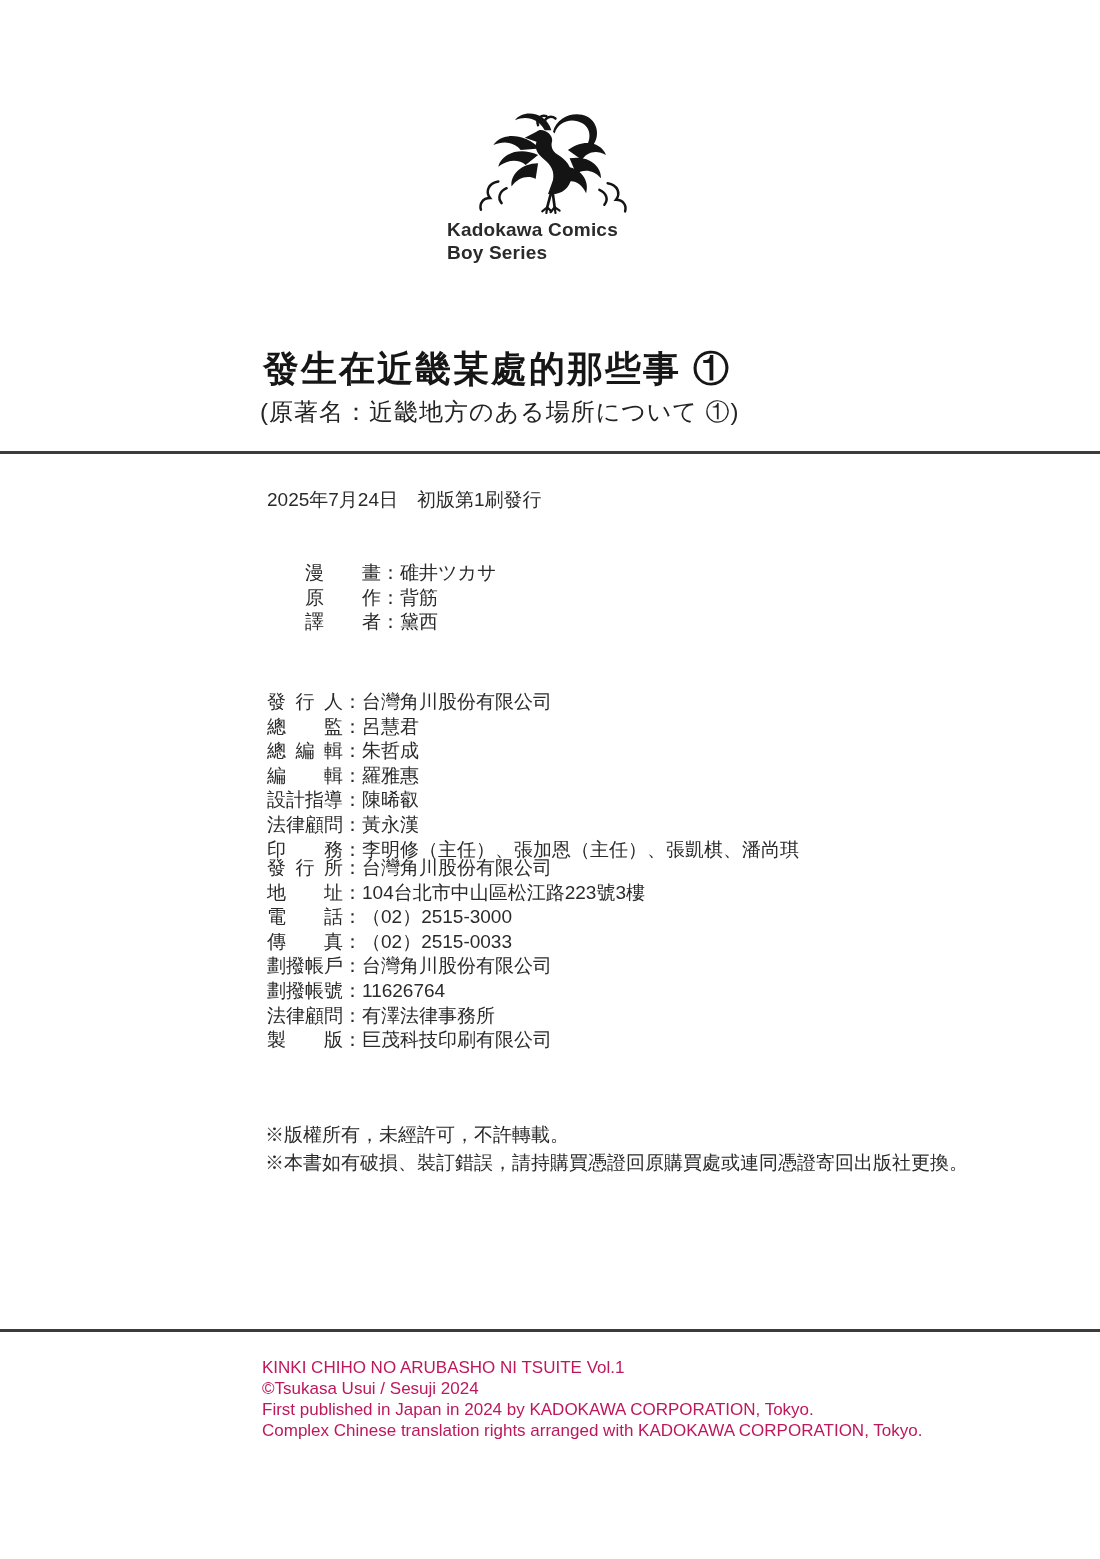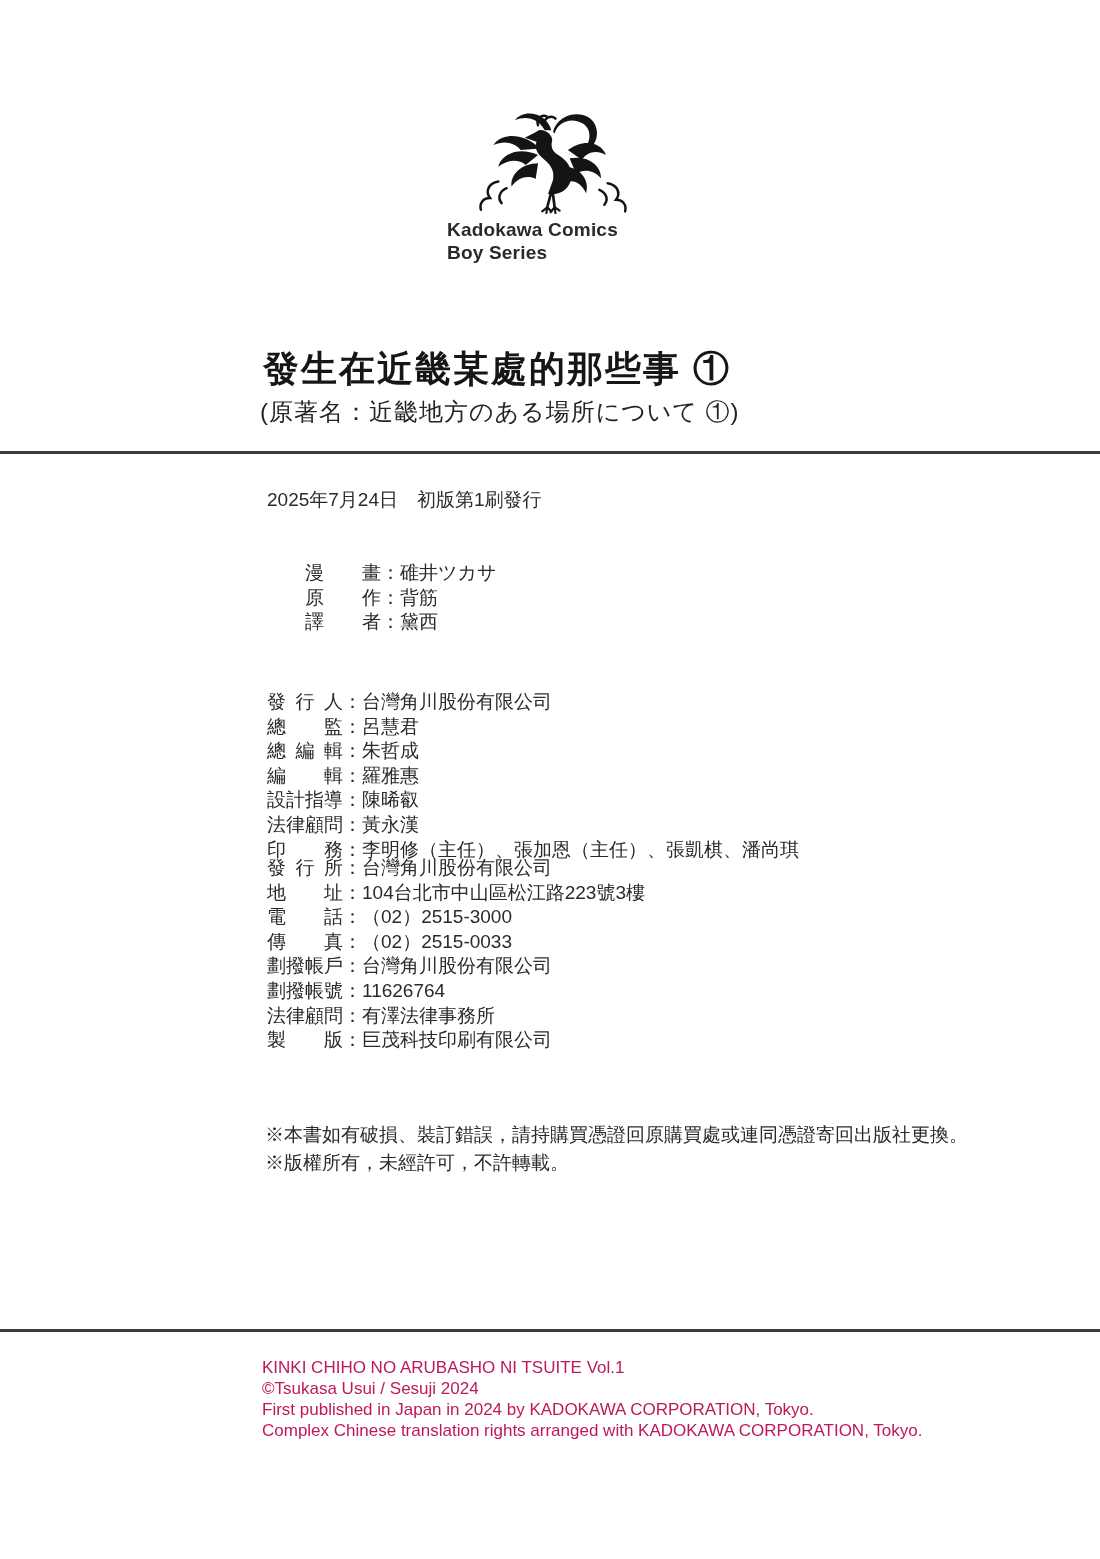--- a/index.html
+++ b/index.html
@@ -123,23 +123,23 @@
 
     <div class="row"><span class="lbl">劃撥帳號</span><span class="colon">：</span><span class="val">11626764</span></div>
 
     <div class="row"><span class="lbl">法律顧問</span><span class="colon">：</span><span class="val">有澤法律事務所</span></div>
 
     <div class="row"><span class="lbl">製版</span><span class="colon">：</span><span class="val">巨茂科技印刷有限公司</span></div>
   </div>
 
 <div class="abs notices">
 
+    <div class="note-line">※版權所有，未經許可，不許轉載。</div>
+
     <div class="note-line">※本書如有破損、裝訂錯誤，請持購買憑證回原購買處或連同憑證寄回出版社更換。</div>
-
-    <div class="note-line">※版權所有，未經許可，不許轉載。</div>
   </div>
 
 <div class="abs rule rule-bottom"></div>
 
 <div class="abs copyright">
 
     <div class="c-line">KINKI CHIHO NO ARUBASHO NI TSUITE Vol.1</div>
 
     <div class="c-line">©Tsukasa Usui / Sesuji 2024</div>
 

